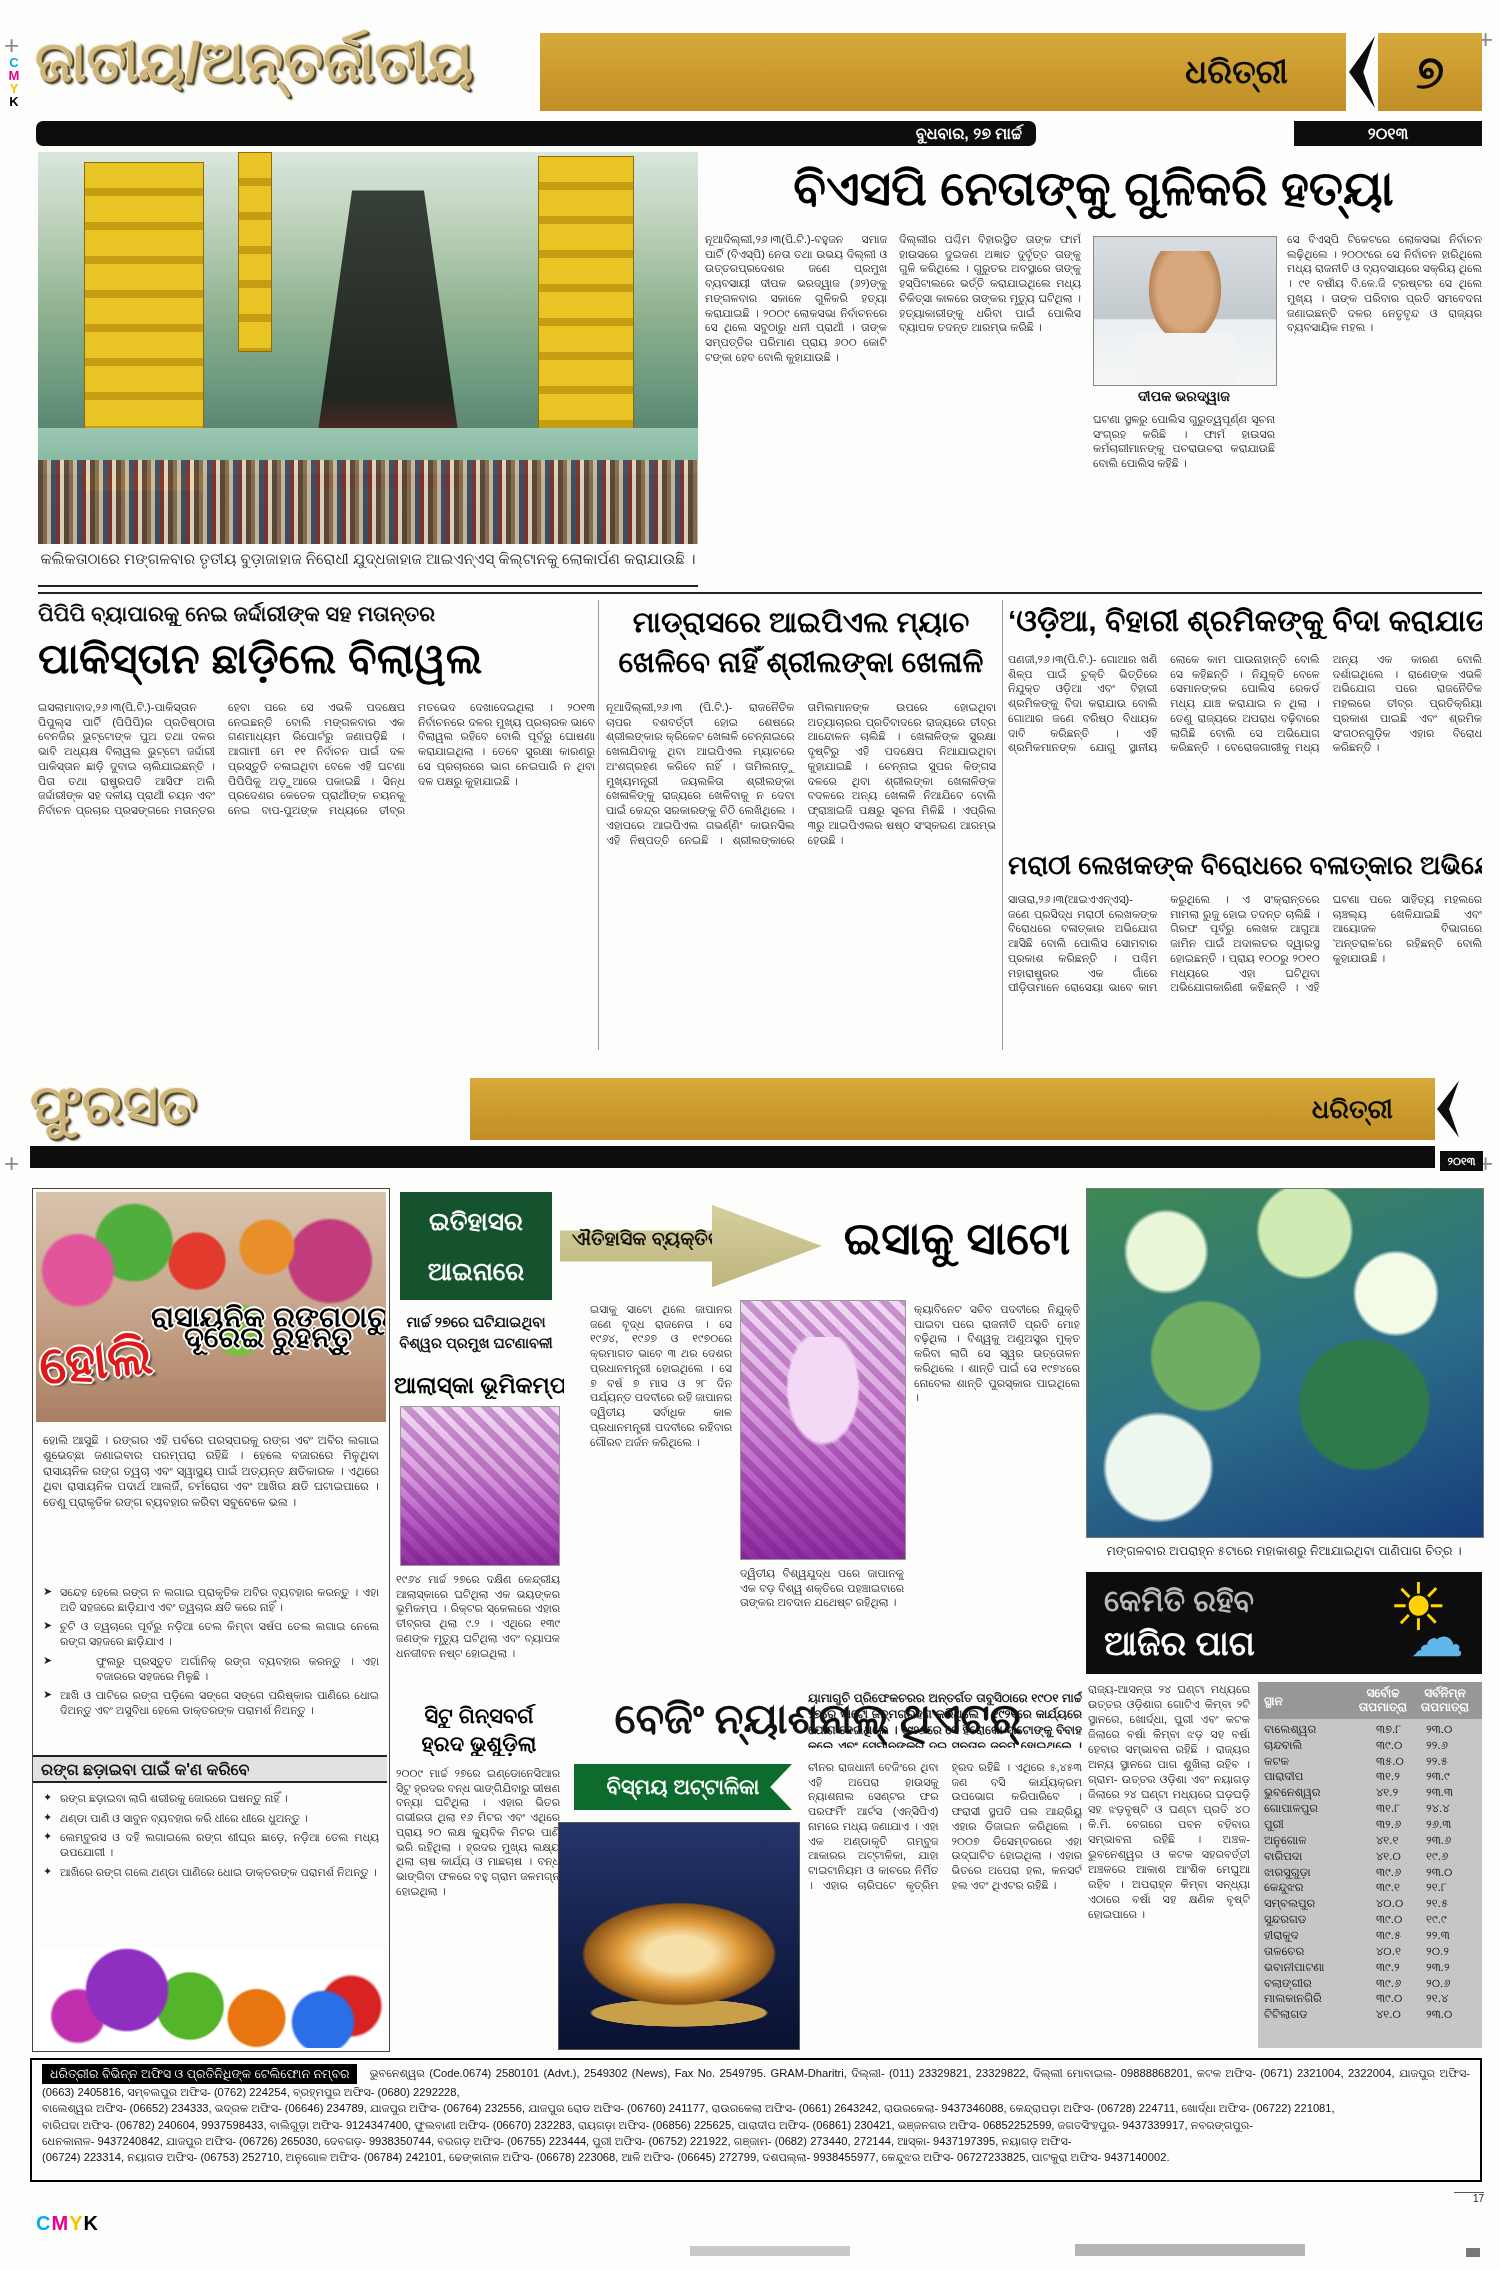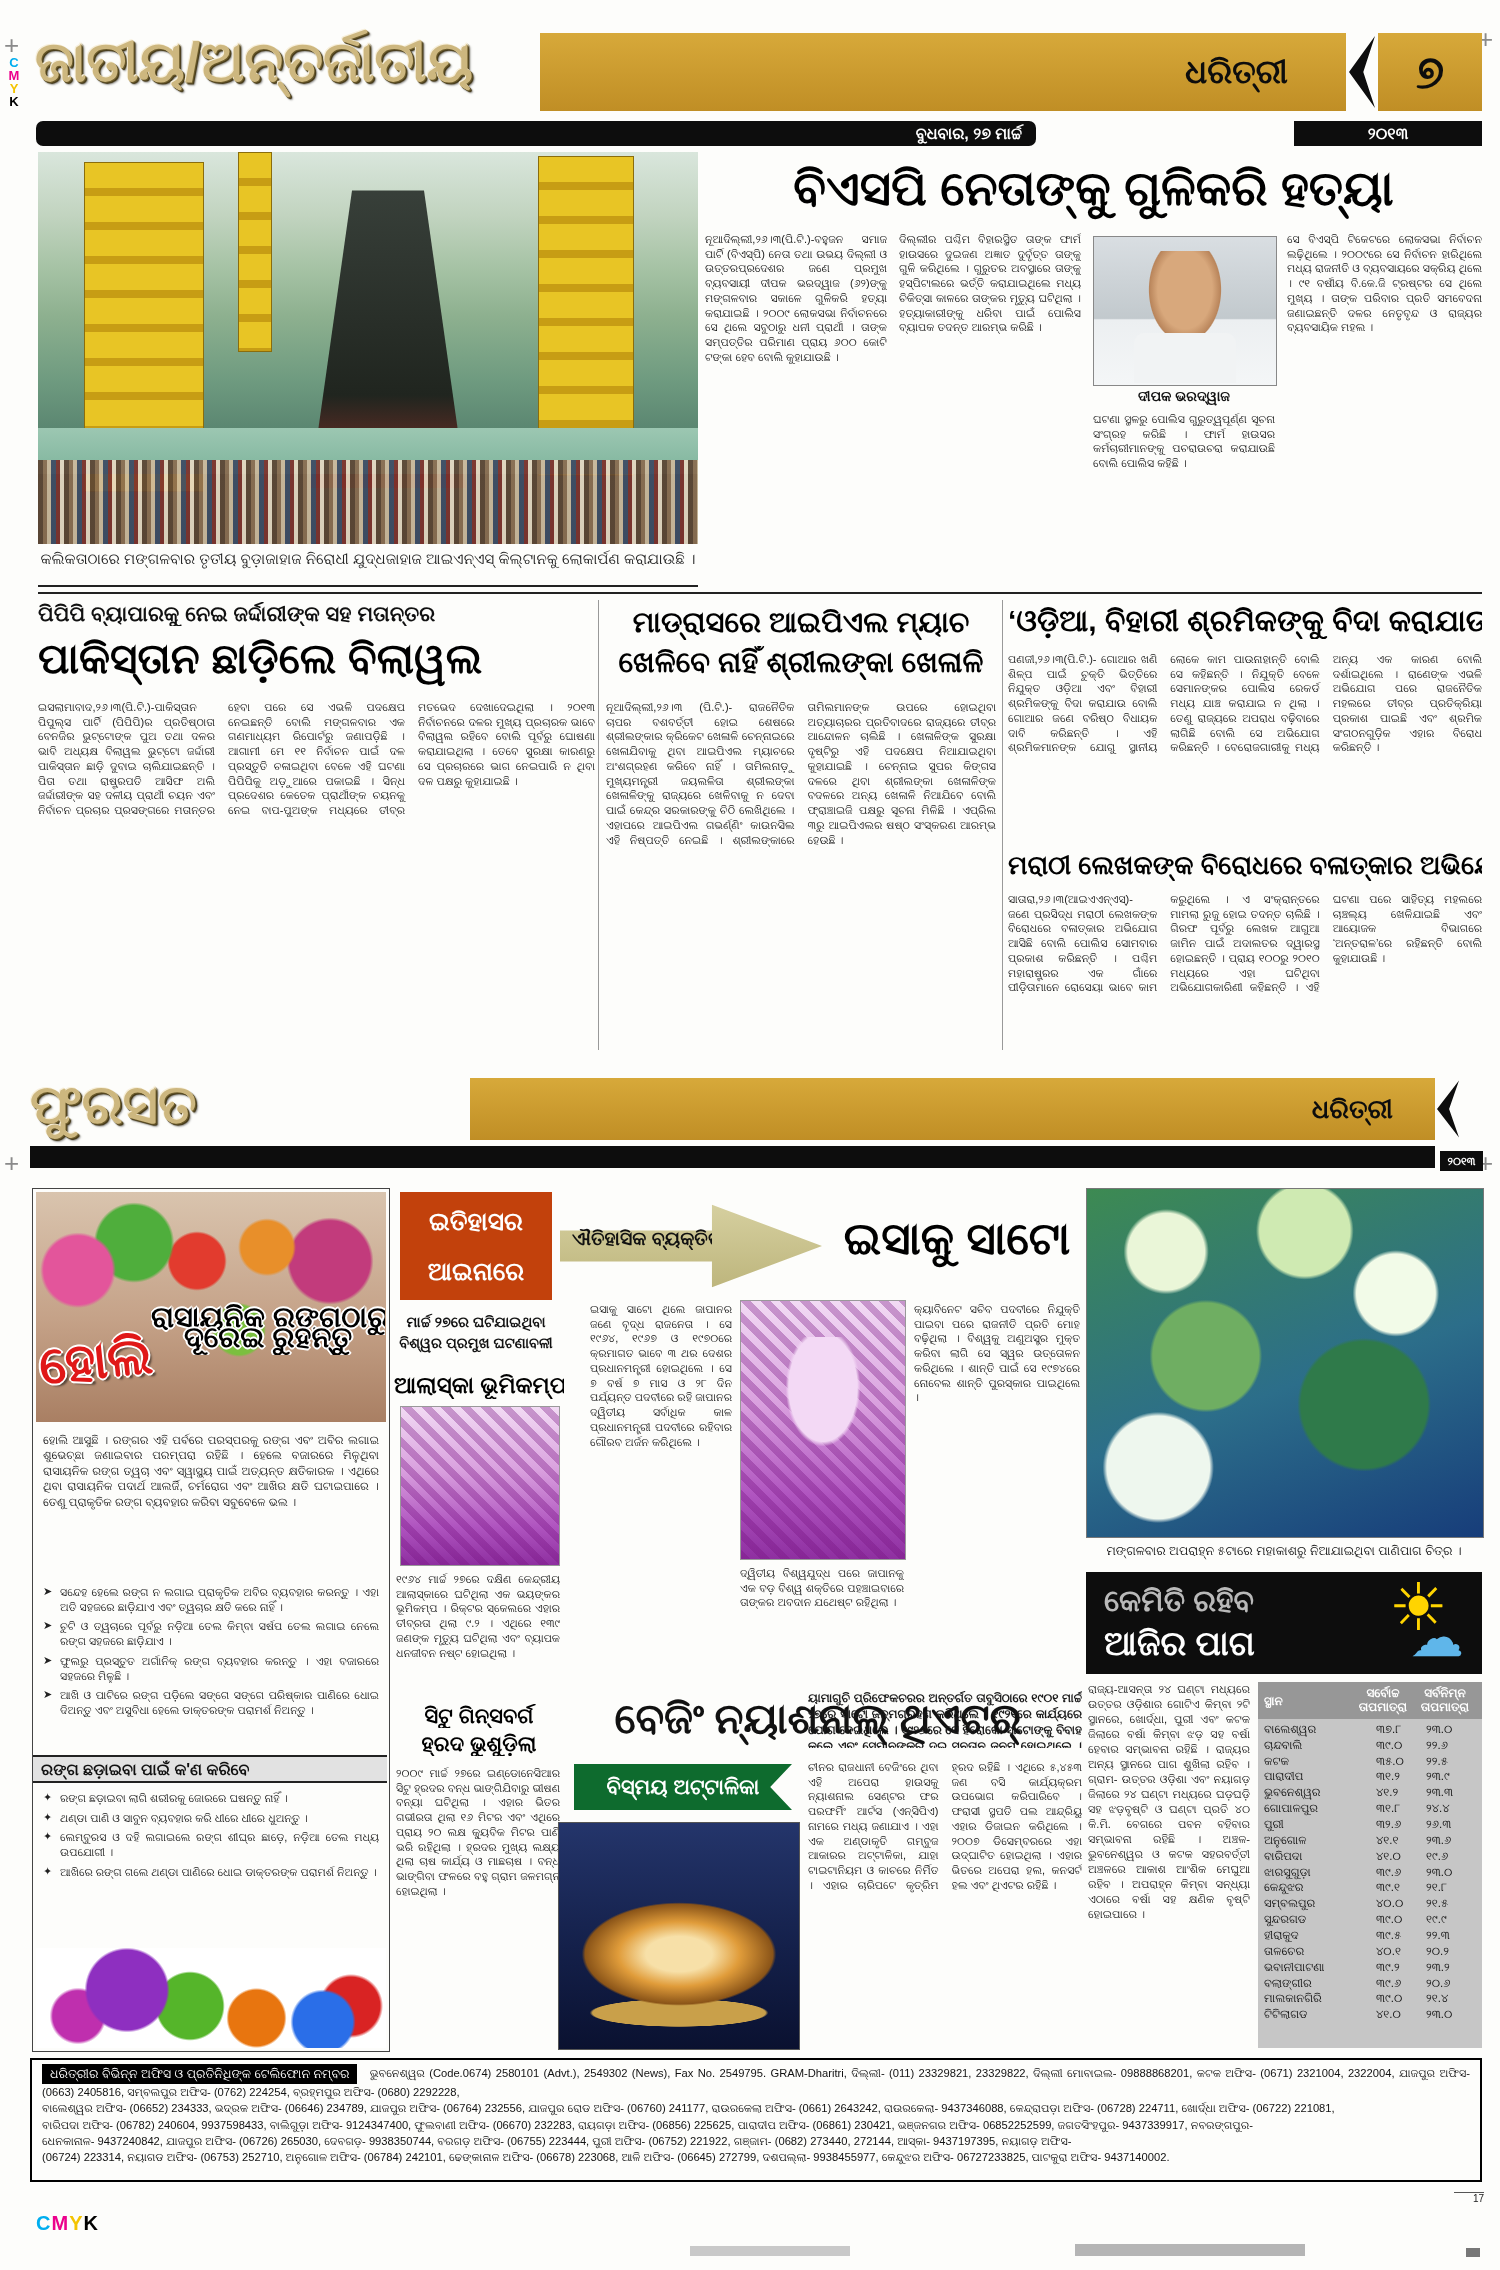--- a/index.html
+++ b/index.html
@@ -65,21 +65,21 @@
     radial-gradient(circle at 44% 58%,#55b52a 0 16%,transparent 17%),
     radial-gradient(circle at 63% 70%,#e8750f 0 12%,transparent 13%),
     radial-gradient(circle at 82% 74%,#2a6ee8 0 10%,transparent 11%),
     radial-gradient(circle at 90% 58%,#d92323 0 9%,transparent 10%),
     radial-gradient(circle at 12% 68%,#bf2fae 0 8%,transparent 9%),
     #ffffff;}
   .flagGreen{background:#0e6b2e;color:#fff;font-weight:bold;
              clip-path:polygon(0 0,100% 0,90% 50%,100% 100%,0 100%);}
   .arrowK{background:linear-gradient(180deg,#d6d0a0,#bdb57c);
           clip-path:polygon(0 32%,58% 32%,58% 2%,100% 50%,58% 98%,58% 68%,0 68%);}
-  .greenbox{background:#c2410c;color:#fff;font-weight:bold;text-align:center;}
+  .greenbox{background:#14532d;color:#fff;font-weight:bold;text-align:center;}
   .sun{font-size:66px;color:#ffd400;line-height:1;}
   .cloud{font-size:54px;color:#5fb6ea;line-height:1;}
 </style>
 </head>
 <body>
 
 <div class="abs crop" style="left:4px;top:30px;">+</div>
 <div class="abs crop" style="left:1478px;top:24px;">+</div>
 <div class="abs crop" style="left:4px;top:1148px;">+</div>
 <div class="abs crop" style="left:1478px;top:1148px;">+</div>
@@ -166,21 +166,21 @@
       <div class="tip">
       <span class="glyph">➤</span>
       <span class="bodytxt" style="flex:1;">ସନ୍ଦେହ ହେଲେ ରଙ୍ଗ ନ ଲଗାଇ ପ୍ରାକୃତିକ ଅବିର ବ୍ୟବହାର କରନ୍ତୁ । ଏହା ଅତି ସହଜରେ ଛାଡ଼ିଯାଏ ଏବଂ ତ୍ୱଚାର କ୍ଷତି କରେ ନାହିଁ ।</span>
     </div>
       <div class="tip">
       <span class="glyph">➤</span>
       <span class="bodytxt" style="flex:1;">ଚୁଟି ଓ ତ୍ୱଚାରେ ପୂର୍ବରୁ ନଡ଼ିଆ ତେଲ କିମ୍ବା ସର୍ଷପ ତେଲ ଲଗାଇ ନେଲେ ରଙ୍ଗ ସହଜରେ ଛାଡ଼ିଯାଏ ।</span>
     </div>
       <div class="tip">
       <span class="glyph">➤</span>
-      <span class="bodytxt" style="flex:1;">ଫୁଲରୁ ପ୍ରସ୍ତୁତ ଅର୍ଗାନିକ୍ ରଙ୍ଗ ବ୍ୟବହାର କରନ୍ତୁ । ଏହା ବଜାରରେ ସହଜରେ ମିଳୁଛି ।</span>
+      <span class="bodytxt" style="flex:1;margin-left:36px;">ଫୁଲରୁ ପ୍ରସ୍ତୁତ ଅର୍ଗାନିକ୍ ରଙ୍ଗ ବ୍ୟବହାର କରନ୍ତୁ । ଏହା ବଜାରରେ ସହଜରେ ମିଳୁଛି ।</span>
     </div>
       <div class="tip">
       <span class="glyph">➤</span>
       <span class="bodytxt" style="flex:1;">ଆଖି ଓ ପାଟିରେ ରଙ୍ଗ ପଡ଼ିଲେ ସଙ୍ଗେ ସଙ୍ଗେ ପରିଷ୍କାର ପାଣିରେ ଧୋଇ ଦିଅନ୍ତୁ ଏବଂ ଅସୁବିଧା ହେଲେ ଡାକ୍ତରଙ୍କ ପରାମର୍ଶ ନିଅନ୍ତୁ ।</span>
     </div>
     </div>
   <div class="abs" style="left:0px;top:566px;width:354px;height:28px;background:#e2e2e2;border-top:2px solid #222;border-bottom:2px solid #222;
        font-weight:bold;font-size:16px;text-align:left;line-height:26px;padding-left:8px;box-sizing:border-box;white-space:nowrap;overflow:hidden;">ରଙ୍ଗ ଛଡ଼ାଇବା ପାଇଁ କ'ଣ କରିବେ</div>
   <div class="abs" style="left:10px;top:602px;width:336px;height:154px;overflow:hidden;">
       <div class="tip">

